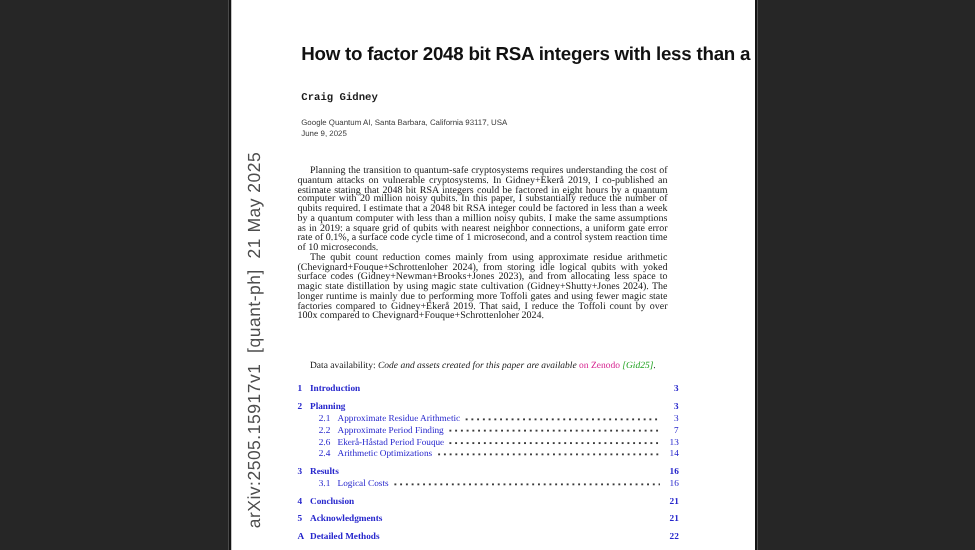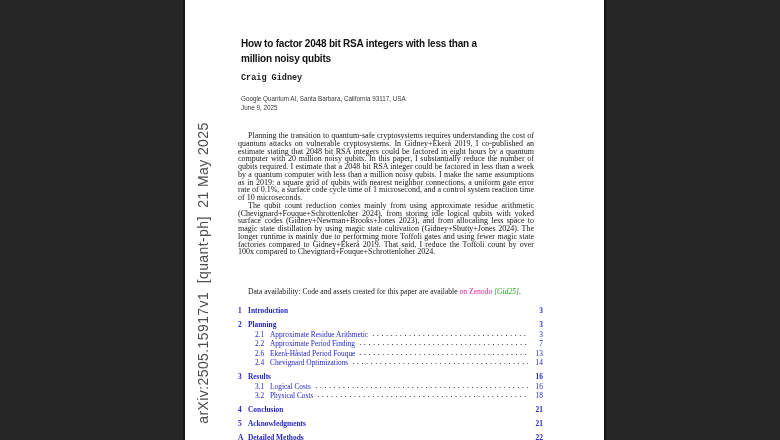--- a/index.html
+++ b/index.html
@@ -17,21 +17,21 @@
   .wm-anchor{position:absolute;left:18px;top:272px;width:0;height:0;}
   .wm-text{
     display:inline-block;white-space:pre;
     transform:translate(-50%,-50%) rotate(-90deg);
     font-family:"Liberation Sans", sans-serif;
     font-size:14px;letter-spacing:0.4px;color:#4d4d4d;
   }
   .paper-title{
     position:absolute;left:56px;top:36px;width:340px;
     font-family:"Liberation Sans", sans-serif;
-    font-weight:bold;font-size:10px;letter-spacing:-0.2px;
+    font-weight:bold;font-size:15px;letter-spacing:-0.2px;
     line-height:15px;color:#111;
   }
   .paper-title span{display:block;white-space:nowrap;}
   .author{
     position:absolute;left:56px;top:73px;
     font-family:Liberation Mono, monospace;
     font-weight:bold;font-size:8.5px;color:#1c1c1c;
   }
   .affil,.pdate{
     position:absolute;left:56px;
@@ -43,21 +43,21 @@
   .abstract{
     position:absolute;left:53px;top:132px;width:296px;
     font-size:8px;line-height:7.75px;text-align:justify;color:#161616;
   }
   .abstract p{margin:0;text-indent:10px;}
   .davail{
     position:absolute;left:53px;top:287px;width:300px;
     font-size:7.6px;color:#161616;text-indent:10px;line-height:9px;
   }
   .davail .lbl{font-weight:normal;font-style:normal;}
-  .davail .it{margin-top:25px;}
+  .davail .it{font-style:italic;margin-top:25px;}
   .davail .zen{color:#d6218f;}
   .davail .cit{color:#1fa21f;font-style:italic;}
   .toc{
     position:absolute;left:53px;top:306px;width:305px;
     color:#2626cc;
   }
   .toc-row{
     display:flex;height:9.5px;line-height:9.5px;font-size:7.4px;
   }
   .toc-sec{font-weight:bold;margin-top:4.5px;}
@@ -78,21 +78,20 @@
 <body>
 
 <div class="page">
 
   <div class="wm-anchor">
     <span class="wm-text">arXiv:2505.15917v1  [quant-ph]  21 May 2025</span>
   </div>
 
   <div class="paper-title">
     <span>How to factor 2048 bit RSA integers with less than a</span>
-    <span>million noisy qubits</span>
   </div>
 
   <div class="author">Craig Gidney</div>
   <div class="affil">Google Quantum AI, Santa Barbara, California 93117, USA</div>
   <div class="pdate">June 9, 2025</div>
 
   <div class="abstract">
     <p>Planning the transition to quantum-safe cryptosystems requires understanding the cost of quantum attacks on vulnerable cryptosystems. In Gidney+Ekerå 2019, I co-published an estimate stating that 2048 bit RSA integers could be factored in eight hours by a quantum computer with 20 million noisy qubits. In this paper, I substantially reduce the number of qubits required. I estimate that a 2048 bit RSA integer could be factored in less than a week by a quantum computer with less than a million noisy qubits. I make the same assumptions as in 2019: a square grid of qubits with nearest neighbor connections, a uniform gate error rate of 0.1%, a surface code cycle time of 1 microsecond, and a control system reaction time of 10 microseconds.</p>
     <p>The qubit count reduction comes mainly from using approximate residue arithmetic (Chevignard+Fouque+Schrottenloher 2024), from storing idle logical qubits with yoked surface codes (Gidney+Newman+Brooks+Jones 2023), and from allocating less space to magic state distillation by using magic state cultivation (Gidney+Shutty+Jones 2024). The longer runtime is mainly due to performing more Toffoli gates and using fewer magic state factories compared to Gidney+Ekerå 2019. That said, I reduce the Toffoli count by over 100x compared to Chevignard+Fouque+Schrottenloher 2024.</p>
   </div>
@@ -131,45 +130,39 @@
 
     <div class="toc-row toc-sub">
       <span class="toc-num">2.6</span>
       <span class="toc-title">Ekerå-Håstad Period Fouque</span>
       <span class="leader"></span>
       <span class="toc-page">13</span>
     </div>
 
     <div class="toc-row toc-sub">
       <span class="toc-num">2.4</span>
-      <span class="toc-title">Chevignard Optimizations</span>
+      <span class="toc-title">Arithmetic Optimizations</span>
       <span class="leader"></span>
       <span class="toc-page">14</span>
     </div>
 
     <div class="toc-row toc-sec">
       <span class="toc-num">3</span>
       <span class="toc-title">Results</span>
       <span class="spacer"></span>
       <span class="toc-page">16</span>
     </div>
 
     <div class="toc-row toc-sub">
       <span class="toc-num">3.1</span>
       <span class="toc-title">Logical Costs</span>
       <span class="leader"></span>
       <span class="toc-page">16</span>
     </div>
 
-    <div class="toc-row toc-sub">
-      <span class="toc-num">3.2</span>
-      <span class="toc-title">Physical Costs</span>
-      <span class="leader"></span>
-      <span class="toc-page">18</span>
-    </div>
 
     <div class="toc-row toc-sec">
       <span class="toc-num">4</span>
       <span class="toc-title">Conclusion</span>
       <span class="spacer"></span>
       <span class="toc-page">21</span>
     </div>
 
     <div class="toc-row toc-sec">
       <span class="toc-num">5</span>

